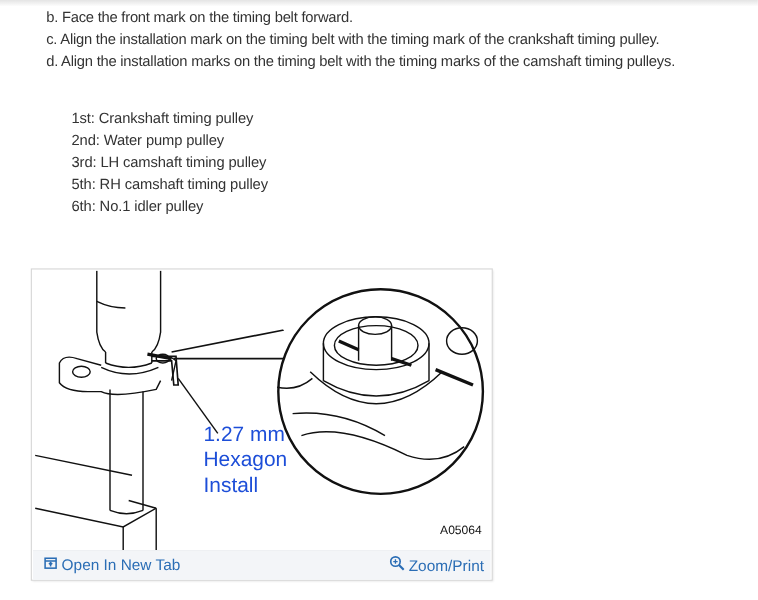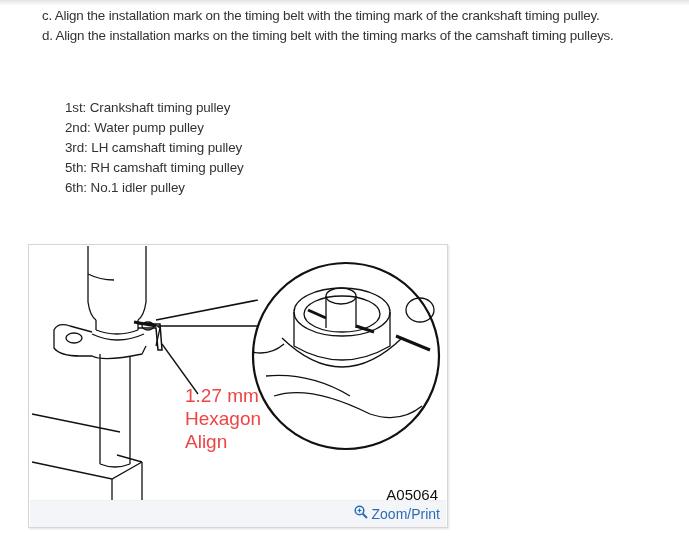--- a/index.html
+++ b/index.html
@@ -27,46 +27,47 @@
     border: 1px solid #d6d6d6; box-shadow: 1px 1px 2px rgba(0,0,0,0.12);
     background: #ffffff;
   }
   .figure-image {
     position: absolute; left: 1px; top: 1px; width: 416px; height: 254px;
     overflow: hidden; background: #fff;
   }
   .figure-image svg { position: absolute; left: 0; top: 0; }
   .fig-label {
     position: absolute; left: 155px; top: 138px;
-    font-size: 19px; line-height: 23px; color: #ef4444;
+    font-size: 19px; line-height: 23px; color: #1d4ed8;
     font-family: "Liberation Sans", sans-serif;
   }
   .fig-label div { white-space: nowrap; }
   .fig-code {
-    position: absolute; right: 8px; top: 240px; font-size: 15px; color: #111;
+    position: absolute; right: 8px; top: 230px; font-size: 11px; color: #111;
   }
   .figure-footer {
     position: absolute; left: 1px; top: 255px; width: 416px; height: 26px;
     background: #f3f5f8; border-top: 1px solid #eef0f3;
     font-size: 14px; color: #2a6db5;
   }
   .footer-link {
     position: absolute; top: 4px; display: flex; align-items: center; gap: 4px;
     cursor: pointer; white-space: nowrap;
   }
   .open-tab { left: 10px; }
   .zoom-print { right: 6px; text-align: center; }
   .icon { display: inline-block; }
 </style>
 </head>
 <body>
 
 <div class="top-shadow"></div>
 
 <ul class="steps">
+  <li>b. Face the front mark on the timing belt forward.</li>
   <li>c. Align the installation mark on the timing belt with the timing mark of the crankshaft timing pulley.</li>
   <li>d. Align the installation marks on the timing belt with the timing marks of the camshaft timing pulleys.</li>
 </ul>
 
 <ul class="order">
   <li>1st: Crankshaft timing pulley</li>
   <li>2nd: Water pump pulley</li>
   <li>3rd: LH camshaft timing pulley</li>
   <li>5th: RH camshaft timing pulley</li>
   <li>6th: No.1 idler pulley</li>
@@ -124,26 +125,36 @@
       <path d="M326 80 L344 86" stroke-width="3"></path>
       <path d="M366 90 L400 104" stroke-width="3"></path>
       <ellipse cx="390" cy="64" rx="14" ry="12"></ellipse>
       <path d="M222 106 Q240 110 254 98"></path>
       <path d="M244 150 Q280 138 340 168 Q370 178 392 160"></path>
       <path d="M236 130 Q280 126 320 150"></path>
     </svg>
     <div class="fig-label">
       <div>1.27 mm</div>
       <div>Hexagon</div>
-      <div>Align</div>
+      <div>Install</div>
     </div>
     <div class="fig-code">A05064</div>
   </div>
 
   <div class="figure-footer">
+    <div class="footer-link open-tab">
+      <span class="icon">
+        <svg width="12" height="12" viewBox="0 0 12 12" fill="none" stroke="#2a6db5" stroke-width="1.4">
+          <rect x="1" y="1.5" width="10" height="9"></rect>
+          <path d="M1 4 L11 4"></path>
+          <path d="M6 9 L6 5.5 M4.5 7 L6 5.5 L7.5 7"></path>
+        </svg>
+      </span>
+      <span>Open In New Tab</span>
+    </div>
     <div class="footer-link zoom-print">
       <span class="icon">
         <svg width="14" height="14" viewBox="0 0 14 14" fill="none" stroke="#2a6db5" stroke-width="1.5">
           <circle cx="5.5" cy="5.5" r="4.3"></circle>
           <path d="M8.7 8.7 L13 13" stroke-width="2"></path>
           <path d="M3.5 5.5 L7.5 5.5 M5.5 3.5 L5.5 7.5" stroke-width="1.2"></path>
         </svg>
       </span>
       <span>Zoom/Print</span>
     </div>

